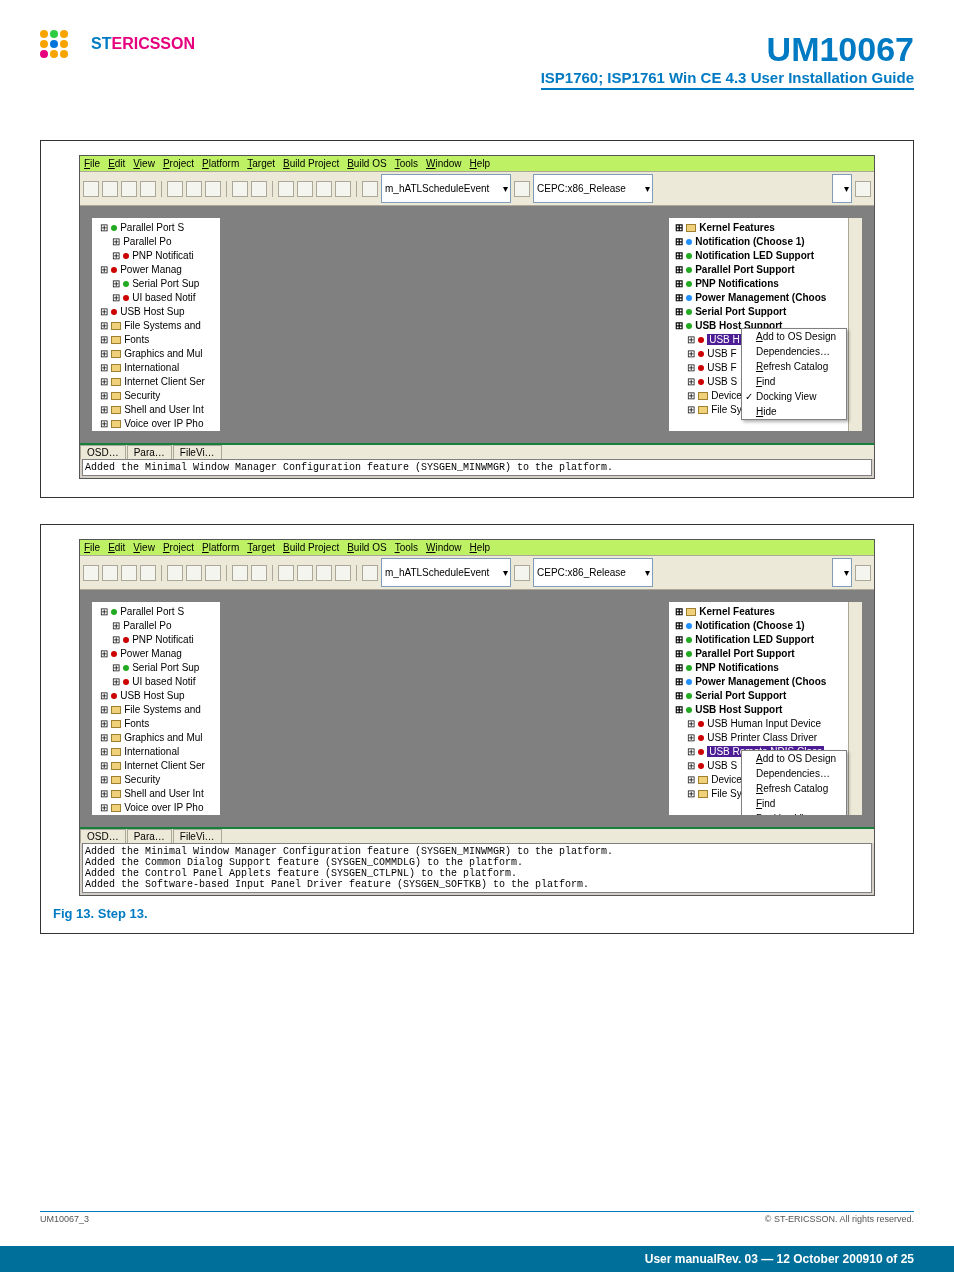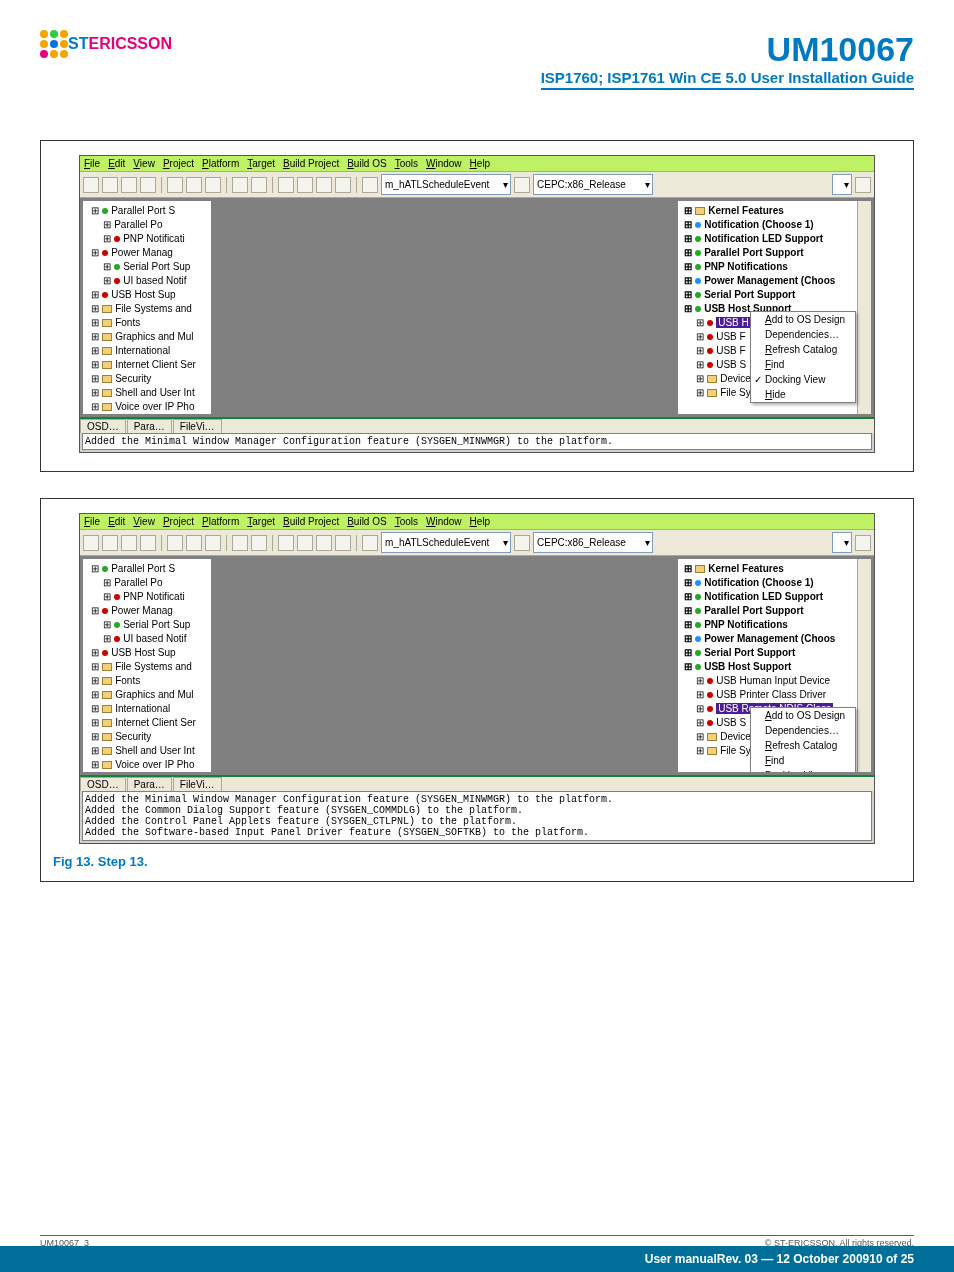--- a/index.html
+++ b/index.html
@@ -1,61 +1,61 @@
 <!DOCTYPE html>
 <html><head>
 <meta charset="utf-8">
 <style>
   *{box-sizing:border-box;margin:0;padding:0}
   body{font-family:Arial,Helvetica,sans-serif;background:#fff;width:954px;margin:0 auto;color:#000;font-size:12px}
   .page{padding:30px 40px 10px 40px;position:relative;min-height:1272px}
   .hdr{display:flex;justify-content:space-between;align-items:flex-start;margin-bottom:6px}
-  .logo{display:flex;align-items:center;gap:0}
+  .logo{display:flex;align-items:center;gap:23px}
   .logo-dots{display:grid;grid-template-columns:repeat(3,8px);grid-auto-rows:8px;gap:2px}
   .logo-dots span{width:8px;height:8px;border-radius:50%;background:#f7a400}
   .logo-dots span:nth-child(2){background:#2ecc40}
   .logo-dots span:nth-child(5){background:#0074d9}
   .logo-dots span:nth-child(7){background:#e6007e}
   .logo-txt .st{color:#007ac2;font-weight:bold;font-size:16px}
   .logo-txt .er{color:#e6007e;font-weight:bold;font-size:16px}
   .doc-title{color:#007ac2;font-weight:bold;font-size:34px;text-align:right}
   .doc-sub{color:#007ac2;font-weight:bold;font-size:15px;text-align:right;border-bottom:2px solid #007ac2;padding-bottom:2px}
   .fig-box{border:1px solid #333;margin-top:50px;padding:8px;background:#fff}
   .screenshot{border:1px solid #555;background:#d4d0c8;font-family:Tahoma,Verdana,sans-serif;font-size:10px;margin:6px 30px 10px 30px}
   .menubar{background:#bef264;border-bottom:1px solid #aca899;padding:2px 4px;font-size:10px}
   .menubar span{margin-right:8px}
   .menubar u{text-decoration:underline}
   .toolbar{background:#ece9d8;border-bottom:1px solid #aca899;padding:2px 3px;display:flex;align-items:center;gap:3px;font-size:10px}
   .tb-btn{width:16px;height:16px;border:1px solid #aca899;background:#f5f5f0;display:inline-block}
   .tb-sep{width:1px;height:16px;background:#aca899;margin:0 2px}
-  .combo{height:21px;background:#fff;border:1px solid #7f9db9;font-size:10px;padding:0 12px 0 3px;display:inline-flex;align-items:center;position:relative}
+  .combo{height:29px;background:#fff;border:1px solid #7f9db9;font-size:10px;padding:0 12px 0 3px;display:inline-flex;align-items:center;position:relative}
   .combo::after{content:"▾";position:absolute;right:2px;color:#000}
   .workspace{display:flex;background:#808080}
-  .panel{background:#fff;border:1px solid #808080;margin:2px}
+  .panel{background:#fff;border:1px solid #808080;margin:11px}
   .left-panel{width:130px;height:215px;overflow:hidden;font-size:10px;padding:3px 2px}
   .mid-panel{flex:1;height:215px;background:#808080}
   .right-panel{width:195px;height:215px;overflow:hidden;font-size:10px;position:relative}
   .tree-item{white-space:nowrap;padding-left:10px;line-height:14px}
   .tree-item.lvl1{padding-left:6px}
   .tree-item.lvl2{padding-left:18px}
   .bullet-g{display:inline-block;width:6px;height:6px;background:#22aa22;border-radius:50%;margin-right:3px;vertical-align:middle}
   .bullet-r{display:inline-block;width:6px;height:6px;background:#cc0000;border-radius:50%;margin-right:3px;vertical-align:middle}
   .bullet-b{display:inline-block;width:6px;height:6px;background:#1e90ff;border-radius:50%;margin-right:3px;vertical-align:middle}
   .bullet-f{display:inline-block;width:10px;height:8px;background:#f0d078;border:1px solid #a08030;margin-right:3px;vertical-align:middle}
   .right-panel .bold{font-weight:bold}
   .ctx-menu{position:absolute;background:#fff;border:1px solid #808080;font-size:10px;box-shadow:2px 2px 3px rgba(0,0,0,.3);z-index:5}
   .ctx-menu div{padding:2px 10px 2px 14px;white-space:nowrap}
   .ctx-menu div.checked::before{content:"✓ ";position:absolute;left:3px}
   .ctx-menu div{position:relative}
   .sel{background:#4c1d95;color:#fff;padding:0 2px}
   .tabs{display:flex;background:#ece9d8;border-top:2px solid #15803d;font-size:10px}
   .tab{border:1px solid #aca899;border-bottom:none;padding:1px 6px;margin-right:1px;background:#ece9d8}
   .outlog{background:#fff;border:1px solid #808080;margin:0 2px 2px 2px;font-family:'Courier New',monospace;font-size:10px;padding:2px;white-space:pre;overflow:hidden}
   .fig-caption{color:#007ac2;font-weight:bold;font-size:13px;margin:8px 0 4px 4px}
-  .footline{position:absolute;bottom:24px;left:40px;right:40px;border-top:1px solid #007ac2;display:flex;justify-content:space-between;font-size:9px;color:#555;padding-top:2px}
+  .footline{position:absolute;bottom:48px;left:40px;right:40px;border-top:1px solid #007ac2;display:flex;justify-content:space-between;font-size:9px;color:#555;padding-top:2px}
   .footbar{position:absolute;bottom:0;left:0;right:0;background:#006f9a;color:#fff;display:flex;justify-content:flex-end;padding:6px 40px;font-size:12px}
   .footbar b{font-weight:bold}
   .right-panel .scroll-ind{position:absolute;right:0;top:0;width:14px;height:100%;background:#ece9d8;border-left:1px solid #aca899}
 </style>
 </head>
 <body>
 
 <div class="page">
   <div class="hdr">
     <div class="logo">
@@ -69,21 +69,21 @@
           <span></span>
           <span></span>
           <span></span>
       </div>
       <div class="logo-txt">
         <span class="st">ST</span><span class="er">ERICSSON</span>
       </div>
     </div>
     <div style="text-align:right">
       <div class="doc-title">UM10067</div>
-      <div class="doc-sub">ISP1760; ISP1761 Win CE 5.0 User Installation Guide</div>
+      <div class="doc-sub">ISP1760; ISP1761 Win CE 4.3 User Installation Guide</div>
     </div>
   </div>
 
   <div class="fig-box">
     <div class="screenshot">
       <div class="menubar" id="menubar12"><span><u>F</u>ile</span><span><u>E</u>dit</span><span><u>V</u>iew</span><span><u>P</u>roject</span><span><u>P</u>latform</span><span><u>T</u>arget</span><span><u>B</u>uild Project</span><span><u>B</u>uild OS</span><span><u>T</u>ools</span><span><u>W</u>indow</span><span><u>H</u>elp</span></div>
       <div class="toolbar">
         <span class="tb-btn"></span>
         <span class="tb-btn"></span>
         <span class="tb-btn"></span>

